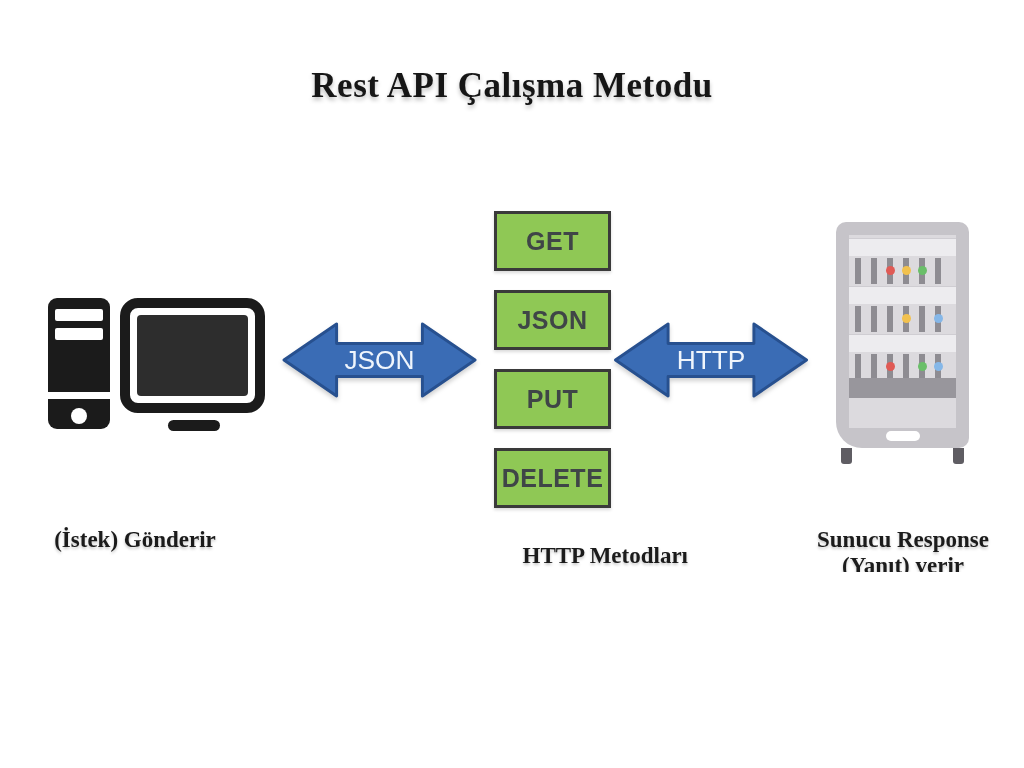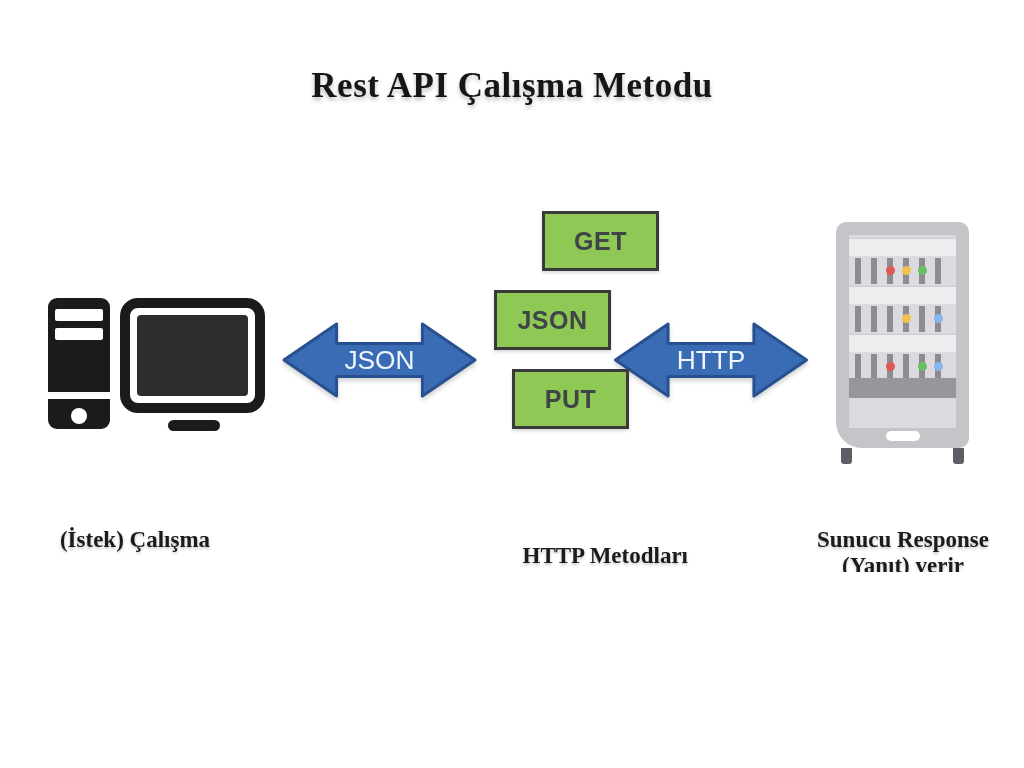--- a/index.html
+++ b/index.html
@@ -52,23 +52,23 @@
   .arrow-label{fill:var(--arrow-text);font-family:"Liberation Sans",sans-serif;
     font-size:27px;text-anchor:middle;}
   
   .method-box{
     position:absolute;left:494px;width:117px;height:60px;box-sizing:border-box;
     background:var(--green-fill);border:3px solid var(--green-border);
     display:flex;align-items:center;justify-content:center;
     font-weight:bold;font-size:25px;color:var(--box-text);letter-spacing:0.5px;
     box-shadow:0 2px 3px rgba(0,0,0,0.15);
   }
-  .method-get{top:211px;margin-left:48px;}
+  .method-get{top:211px;}
   .method-post{top:290px;}
-  .method-put{top:369px;margin-left:18px;}
+  .method-put{top:369px;}
   .method-delete{top:448px;}
   
   .server-icon{position:absolute;left:836px;top:222px;width:133px;height:244px;}
   .cabinet{position:absolute;left:0;top:0;width:133px;height:226px;
     background:var(--server-body);border-radius:10px 10px 10px 26px;}
   .panel{position:absolute;left:13px;top:13px;width:107px;height:193px;background:var(--server-panel);}
   .unit{position:absolute;left:0;width:107px;height:47px;}
   .unit-bar{position:absolute;left:0;top:0;width:107px;height:18px;background:var(--server-bar);
     border-top:1px solid #cfcdd2;box-sizing:border-box;}
   .unit-slats{position:absolute;left:0;top:20px;width:107px;height:26px;}
@@ -115,20 +115,21 @@
   </svg>
 
   <svg class="arrow-svg arrow-http" width="198" height="78" viewBox="0 0 200 80">
     <polygon class="arrow-shape" points="2,40 56,3 56,23 144,23 144,3 198,40 144,77 144,57 56,57 56,77"></polygon>
     <text class="arrow-label" x="100" y="49">HTTP</text>
   </svg>
 
   <div class="method-box method-get">GET</div>
   <div class="method-box method-post">JSON</div>
   <div class="method-box method-put">PUT</div>
+  <div class="method-box method-delete">DELETE</div>
 
   <div class="server-icon">
     <div class="cabinet">
       <div class="panel">
         <div class="unit" style="top:3px">
           <div class="unit-bar"></div>
           <div class="unit-slats">
               <div class="slat" style="left: 6px;"></div>
               <div class="slat" style="left: 22px;"></div>
               <div class="slat" style="left: 38px;"></div>
@@ -169,21 +170,21 @@
         </div>
         <div class="dark-band"></div>
       </div>
       <div class="handle"></div>
     </div>
     <div class="foot foot-left"></div>
     <div class="foot foot-right"></div>
   </div>
 
   <div class="caption caption-client">
-    <div>(İstek) Çalışma</div>
+    <div>(İstek) Gönderir</div>
   </div>
 
   <div class="caption caption-methods">HTTP Metodları</div>
 
   <div class="caption caption-server">
     <div>Sunucu Response</div>
     <div>(Yanıt) verir</div>
   </div>
 
 </div>

